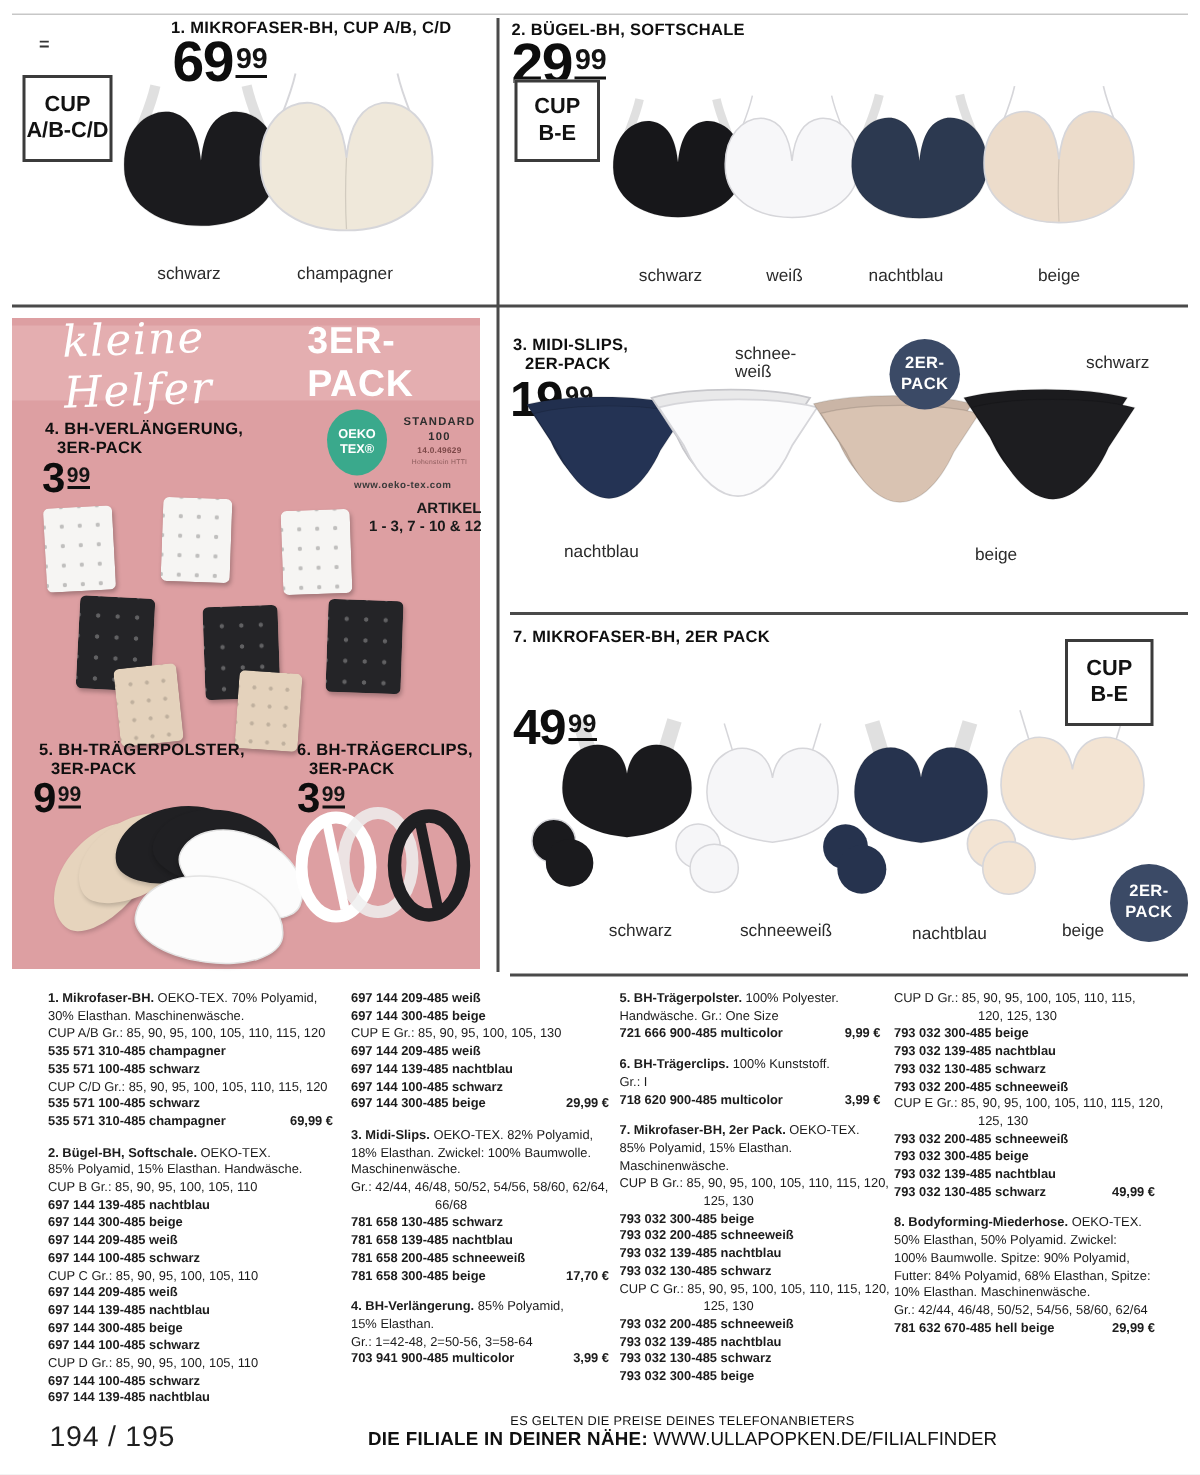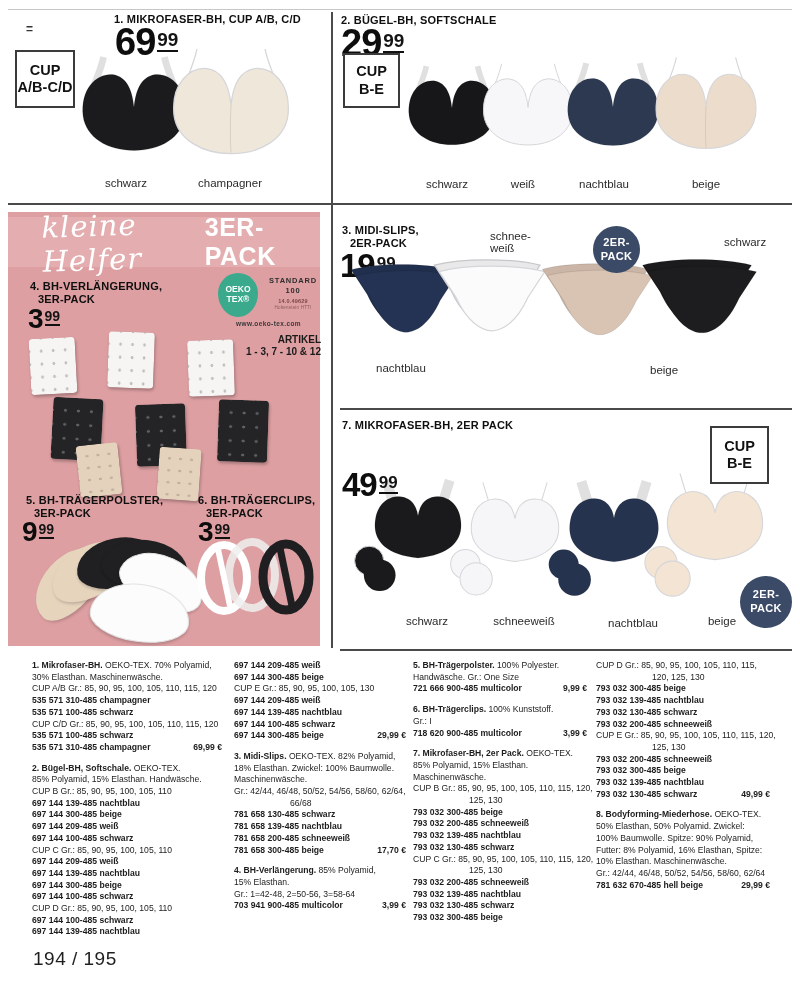--- a/index.html
+++ b/index.html
@@ -607,35 +607,40 @@
       </div>
         <div class="dline">
         <span class="dtext"><b class="lead"></b><span>50% Elasthan, 50% Polyamid. Zwickel:</span></span>
         <span class="dprice"></span>
       </div>
         <div class="dline">
         <span class="dtext"><b class="lead"></b><span>100% Baumwolle. Spitze: 90% Polyamid,</span></span>
         <span class="dprice"></span>
       </div>
         <div class="dline">
-        <span class="dtext"><b class="lead"></b><span>Futter: 8% Polyamid, 16% Elasthan, Spitze:</span></span>
+        <span class="dtext"><b class="lead"></b><span>Futter: 84% Polyamid, 68% Elasthan, Spitze:</span></span>
         <span class="dprice"></span>
       </div>
         <div class="dline">
         <span class="dtext"><b class="lead"></b><span>10% Elasthan. Maschinenwäsche.</span></span>
         <span class="dprice"></span>
       </div>
         <div class="dline">
         <span class="dtext"><b class="lead"></b><span>Gr.: 42/44, 46/48, 50/52, 54/56, 58/60, 62/64</span></span>
         <span class="dprice"></span>
       </div>
         <div class="dline bold">
         <span class="dtext"><b class="lead"></b><span>781 632 670-485 hell beige</span></span>
         <span class="dprice">29,99 €</span>
       </div>
       </div>
   </div>
 
   <div class="footer">
+    <div class="f2">ES GELTEN DIE PREISE DEINES TELEFONANBIETERS</div>
+    <div class="f1">
+      <span class="lbl">DIE FILIALE IN DEINER NÄHE:</span>
+      <span>WWW.ULLAPOPKEN.DE/FILIALFINDER</span>
+    </div>
   </div>
   <div class="pagenum">194 / 195</div>
 
 </div>
 
 </body></html>

